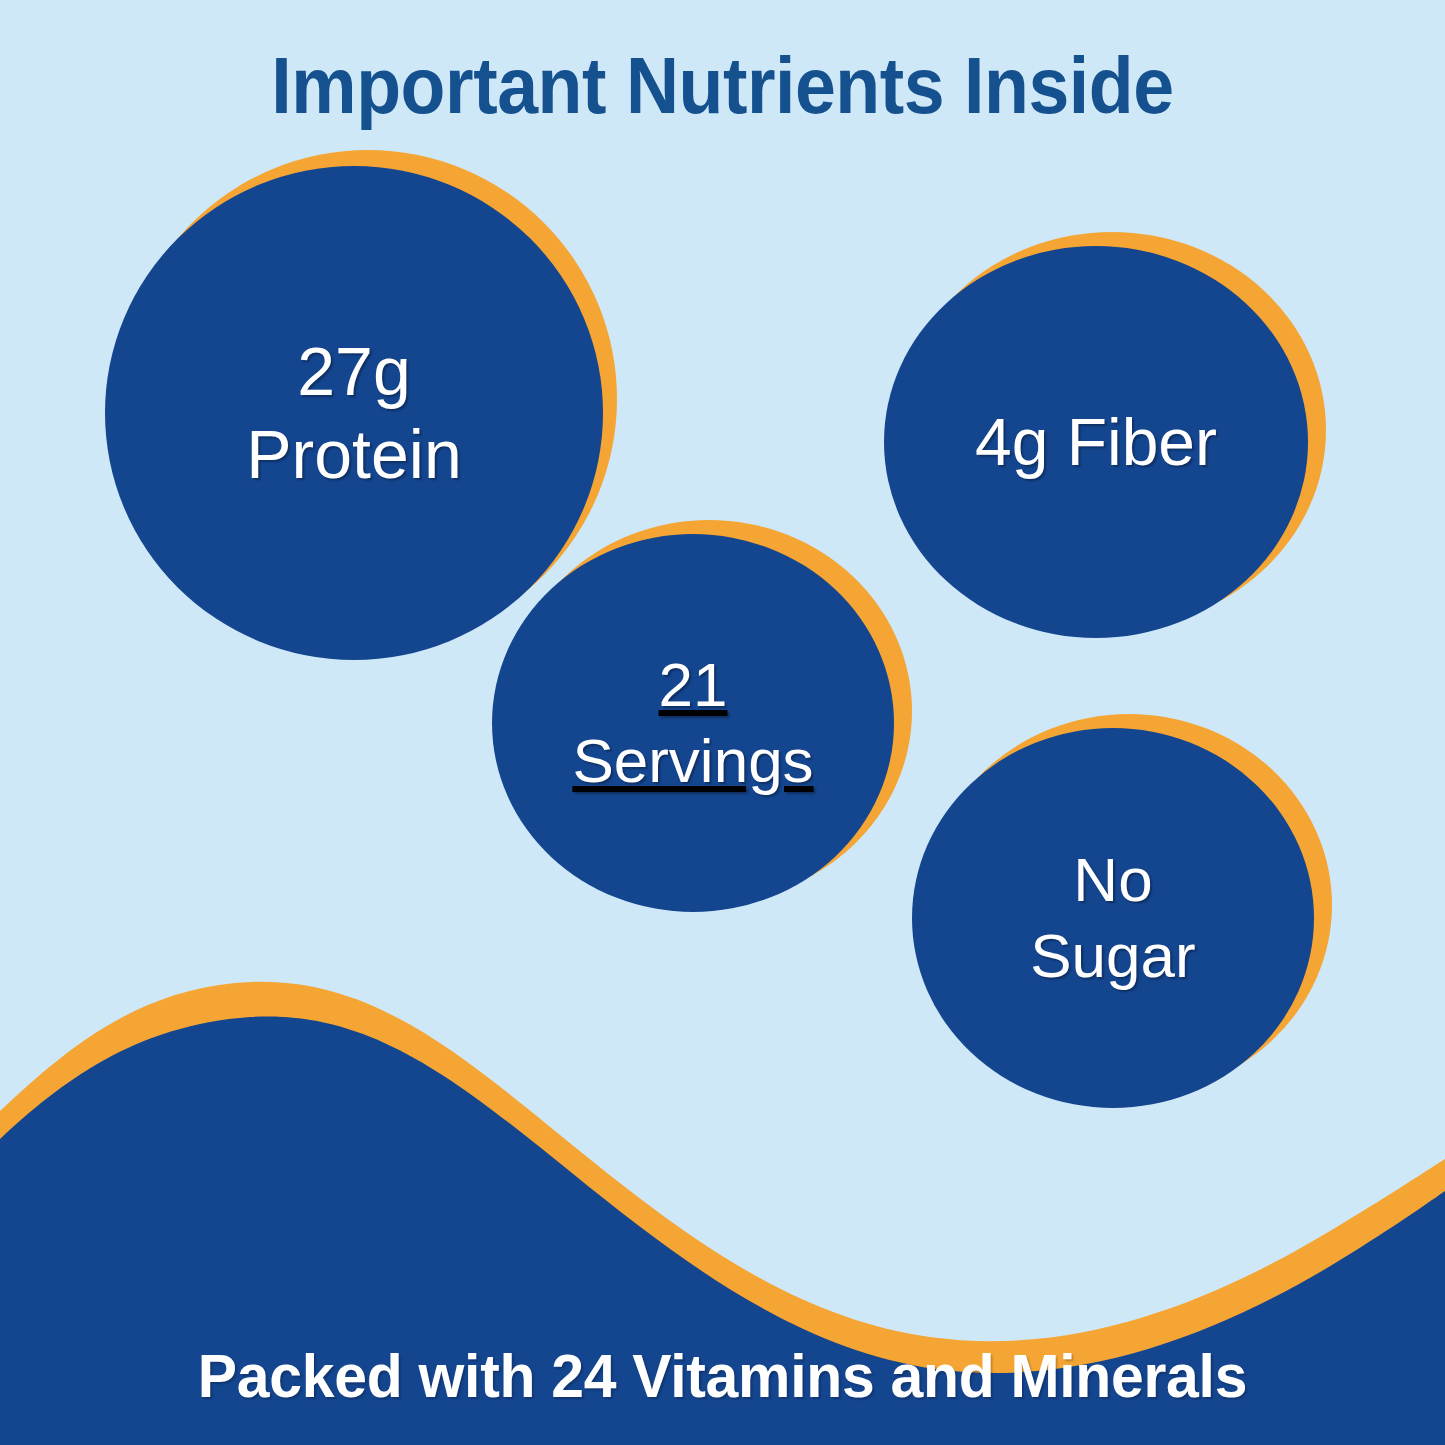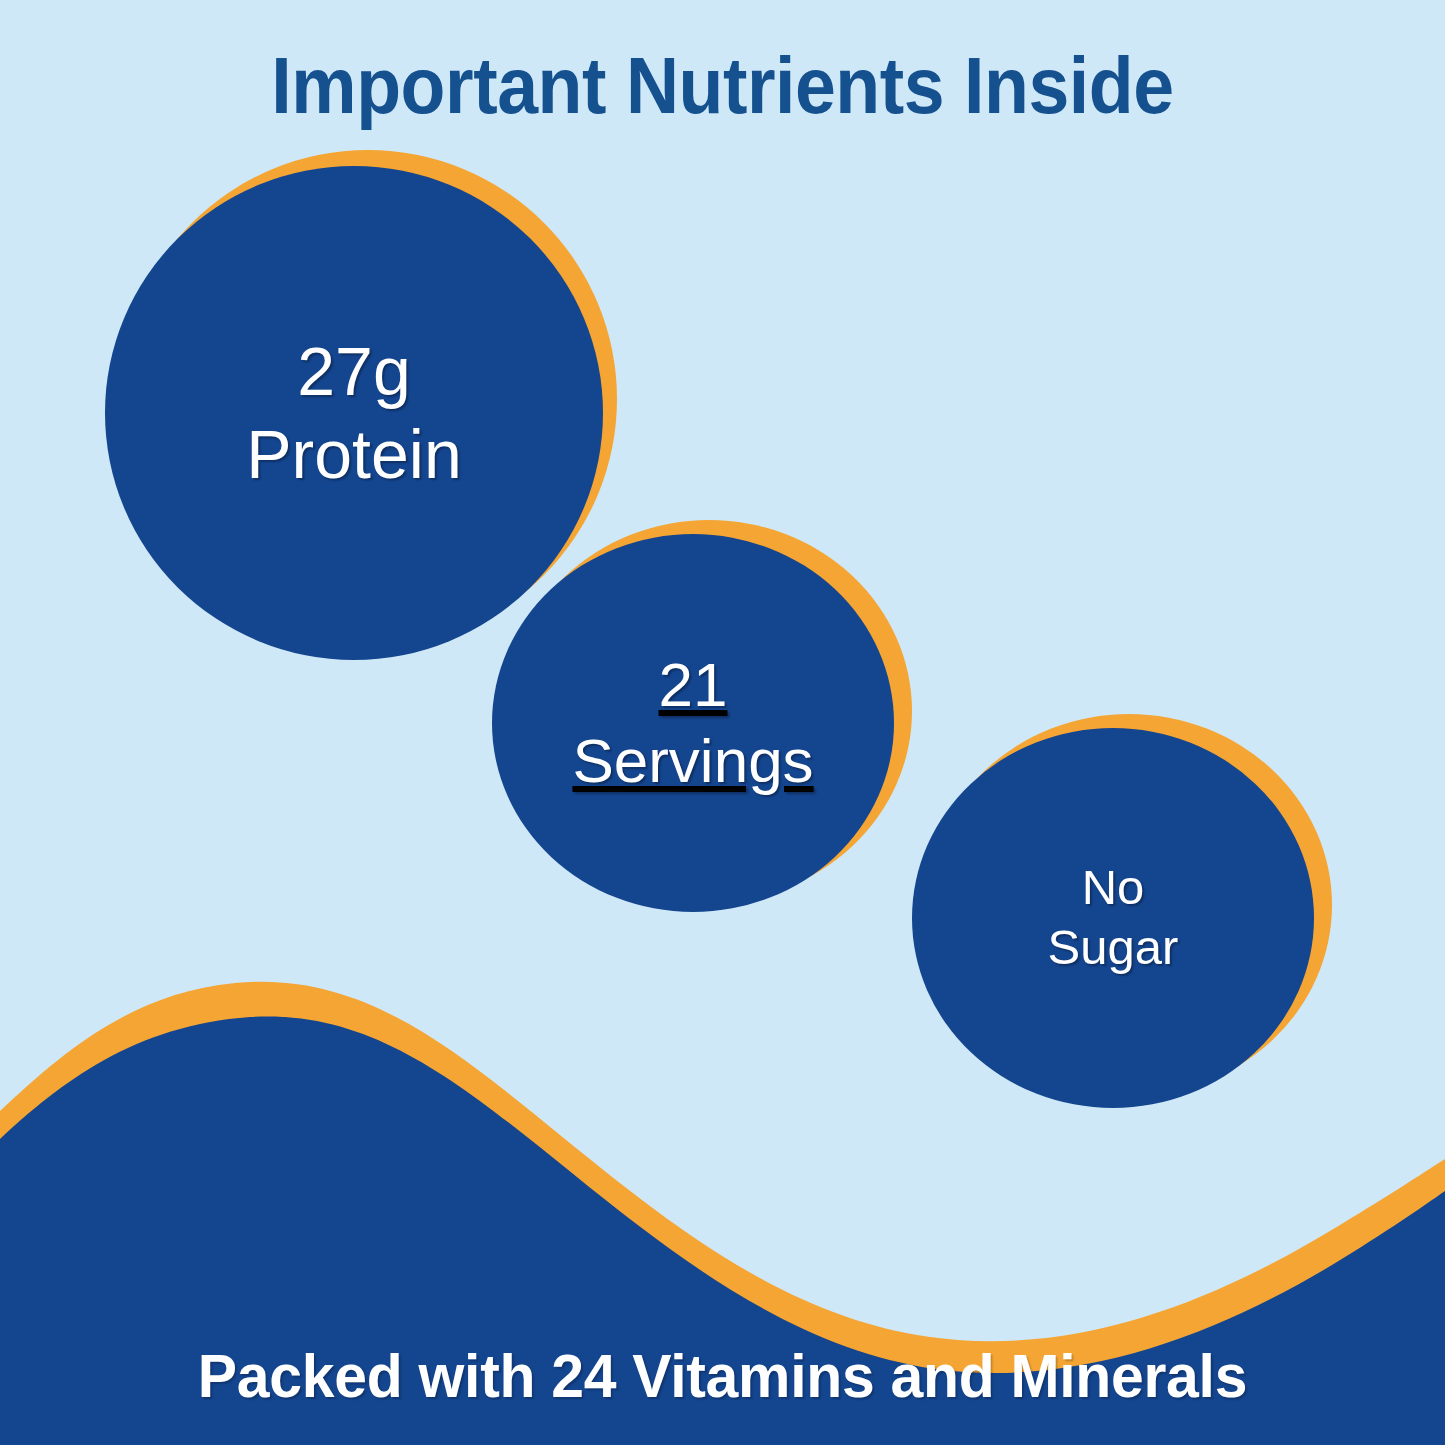--- a/index.html
+++ b/index.html
@@ -77,21 +77,21 @@
   #bubble-fiber    .label   { font-size: 66px; }
 
   #bubble-servings          { left: 492px;  top: 520px; width: 420px;  height: 392px; }
   #bubble-servings .ring    { left: 14px; top: 0;  width: 406px; height: 382px; }
   #bubble-servings .disc    { left: 0;  top: 14px; width: 402px; height: 378px; text-decoration: underline; }
   #bubble-servings .label   { font-size: 62px; }
 
   #bubble-sugar             { left: 912px;  top: 714px; width: 420px;  height: 394px; }
   #bubble-sugar    .ring    { left: 14px; top: 0;  width: 406px; height: 382px; }
   #bubble-sugar    .disc    { left: 0;  top: 14px; width: 402px; height: 380px; }
-  #bubble-sugar    .label   { font-size: 49px; }
+  #bubble-sugar    .label   { font-size: 62px; }
 
   
   #wave-band {
     position: absolute;
     left: 0;
     bottom: 0;
     width: 1445px;
     height: 520px;
     overflow: hidden;
   }
@@ -124,20 +124,26 @@
   <div id="page-title">Important Nutrients Inside</div>
 
   <div class="bubble" id="bubble-protein">
     <div class="ring"></div>
     <div class="disc">
       <div class="label">27g
 Protein</div>
     </div>
   </div>
 
+  <div class="bubble" id="bubble-fiber">
+    <div class="ring"></div>
+    <div class="disc">
+      <div class="label">4g Fiber</div>
+    </div>
+  </div>
 
   <div class="bubble" id="bubble-servings">
     <div class="ring"></div>
     <div class="disc">
       <div class="label">21
 Servings</div>
     </div>
   </div>
 
   <div class="bubble" id="bubble-sugar">

